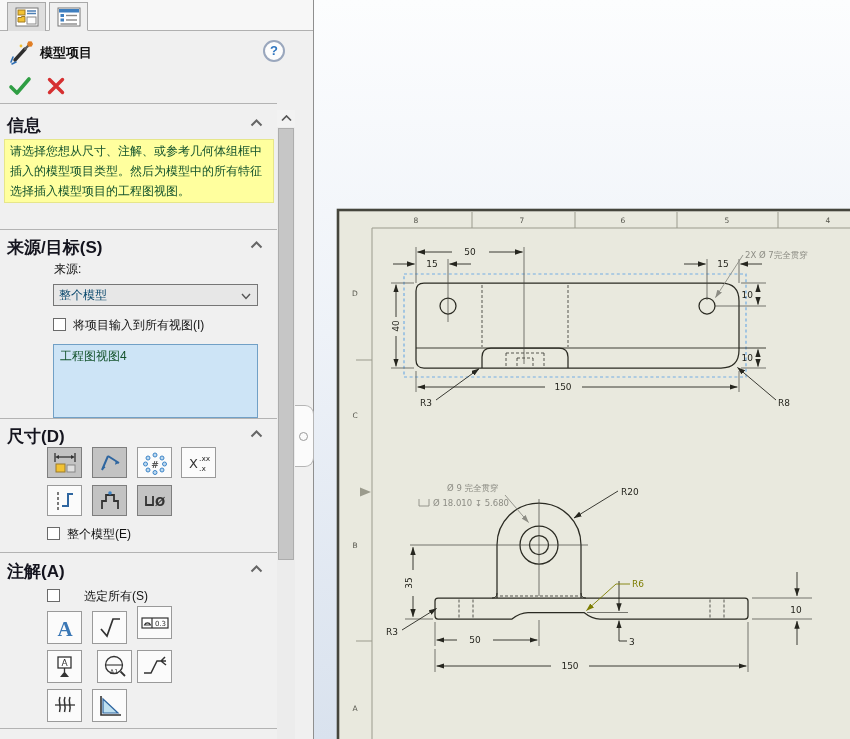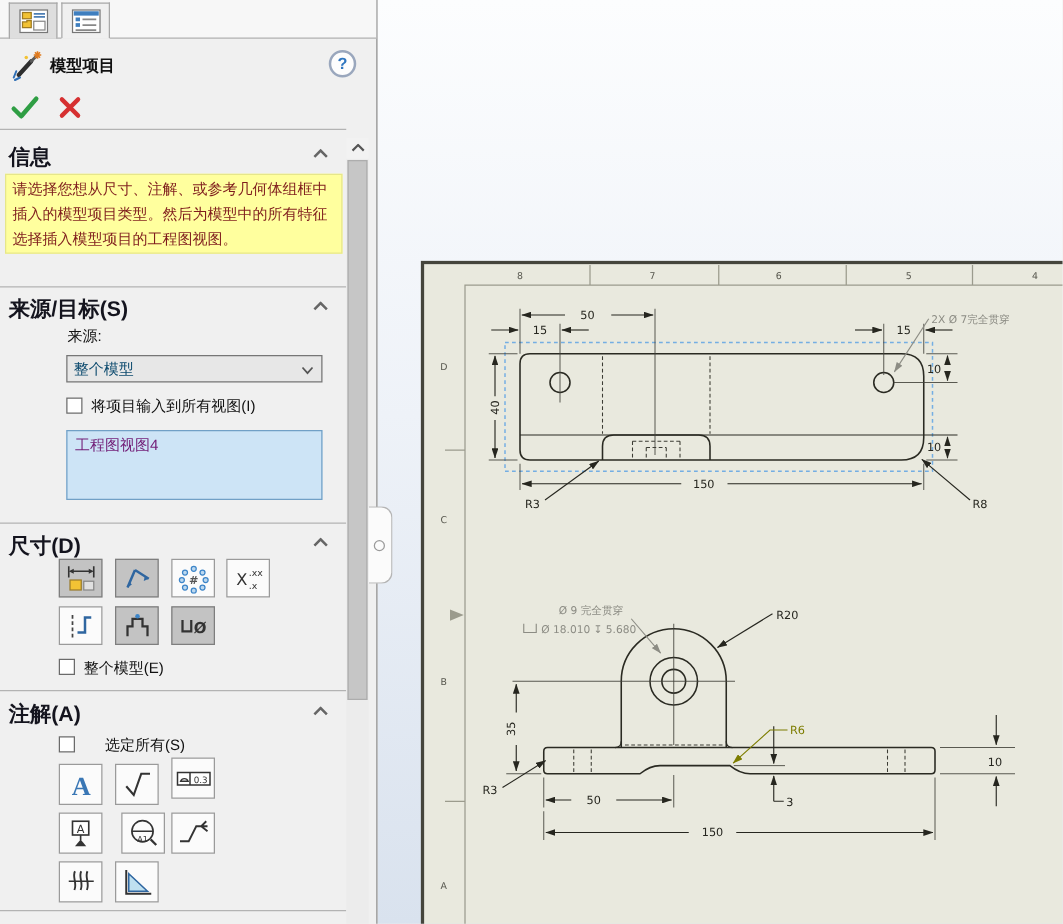--- a/index.html
+++ b/index.html
@@ -1,41 +1,41 @@
 <!DOCTYPE html>
 <html><head>
 <meta charset="utf-8">
 <style>
   html,body{margin:0;padding:0;}
   body{width:850px;height:739px;overflow:hidden;font-family:"Liberation Sans",sans-serif;background:#f0f0f0;position:relative;}
   #graphics{position:absolute;left:302px;top:0;width:548px;height:739px;
     background:linear-gradient(180deg,#fcfdfe 0%,#eef2f8 45%,#d9e2ee 100%);}
   #drawing-svg{position:absolute;left:0;top:0;}
   
-  #panel{position:absolute;left:0;top:0;width:301px;height:739px;background:#f0f0f0;border-right:1px solid #8f8f8f;}
+  #panel{position:absolute;left:0;top:0;width:301px;height:739px;background:#f0f0f0;border-right:1px solid #8f8f8f;padding-left:12px;}
   #tabstrip{position:absolute;left:0;top:0;width:100%;height:31px;background:#f7f7f7;border-bottom:1px solid #b0b0b0;box-sizing:border-box;}
   .tab{position:absolute;top:2px;width:39px;height:29px;box-sizing:border-box;display:flex;align-items:center;justify-content:center;}
   .tab.inactive{left:7px;background:#dedede;border:1px solid #a8a8a8;border-bottom:none;}
   .tab.active{left:49px;background:#f0f0f0;border:1px solid #a8a8a8;border-bottom:1px solid #f0f0f0;z-index:2;}
   #title-row{position:absolute;left:0;top:36px;width:100%;height:30px;}
   #pm-title{position:absolute;left:40px;top:8px;font-size:13px;font-weight:bold;color:#111;}
   #help-btn{position:absolute;left:263px;top:4px;width:22px;height:22px;border:2px solid #9aa7bd;border-radius:50%;box-sizing:border-box;
     color:#2f76c0;font-weight:bold;font-size:13px;text-align:center;line-height:18px;background:#fdfdfd;}
   .divider{position:absolute;left:0;width:277px;height:0;border-top:1px solid #b3b3b3;}
   .sec-header{position:absolute;left:7px;font-size:17px;font-weight:bold;color:#14141e;}
   .chev{position:absolute;left:250px;width:13px;height:8px;}
   .yellowbox{position:absolute;left:4px;top:139px;width:258px;background:#ffff9e;border:1px solid #e6e68a;
-    font-size:12px;line-height:20px;color:#7f1d1d;padding:1px 5px;}
+    font-size:12px;line-height:20px;color:#14532d;padding:1px 5px;}
   .small-label{position:absolute;font-size:12px;color:#111;}
   #model-select{position:absolute;left:53px;top:284px;width:205px;height:22px;background:#e7e7e7;border:1px solid #767676;
     box-sizing:border-box;font-size:12px;color:#0c4a6e;line-height:20px;padding-left:5px;}
   #model-select .sel-chev{position:absolute;right:6px;top:8px;}
   .cbox{position:absolute;width:13px;height:13px;background:#fff;border:1px solid #6a6a6a;box-sizing:border-box;}
-  #target-list{position:absolute;left:53px;top:344px;width:205px;height:56px;background:#cde4f6;border:1px solid #71a0c6;
-    box-sizing:border-box;font-size:12px;color:#701a75;}
+  #target-list{position:absolute;left:53px;top:344px;width:205px;height:74px;background:#cde4f6;border:1px solid #71a0c6;
+    box-sizing:border-box;font-size:12px;color:#14532d;}
   #target-list .li{padding:3px 6px;}
   .ibtn{position:absolute;width:35px;height:31px;background:#fbfbfb;border:1px solid #9a9a9a;box-sizing:border-box;
     display:flex;align-items:center;justify-content:center;}
   .ibtn.pressed{background:#c3c3c3;border:1px solid #7e7e7e;}
   .ibtn.ann{height:33px;}
   
   #scrollbar{position:absolute;left:277px;top:110px;width:18px;height:629px;background:#ececec;}
   #scroll-up{position:absolute;left:0;top:0;width:18px;height:17px;background:#f2f2f2;display:flex;align-items:center;justify-content:center;}
   #scroll-thumb{position:absolute;left:1px;top:18px;width:16px;height:432px;background:#c6c6c6;border:1px solid #adadad;box-sizing:border-box;}
   

